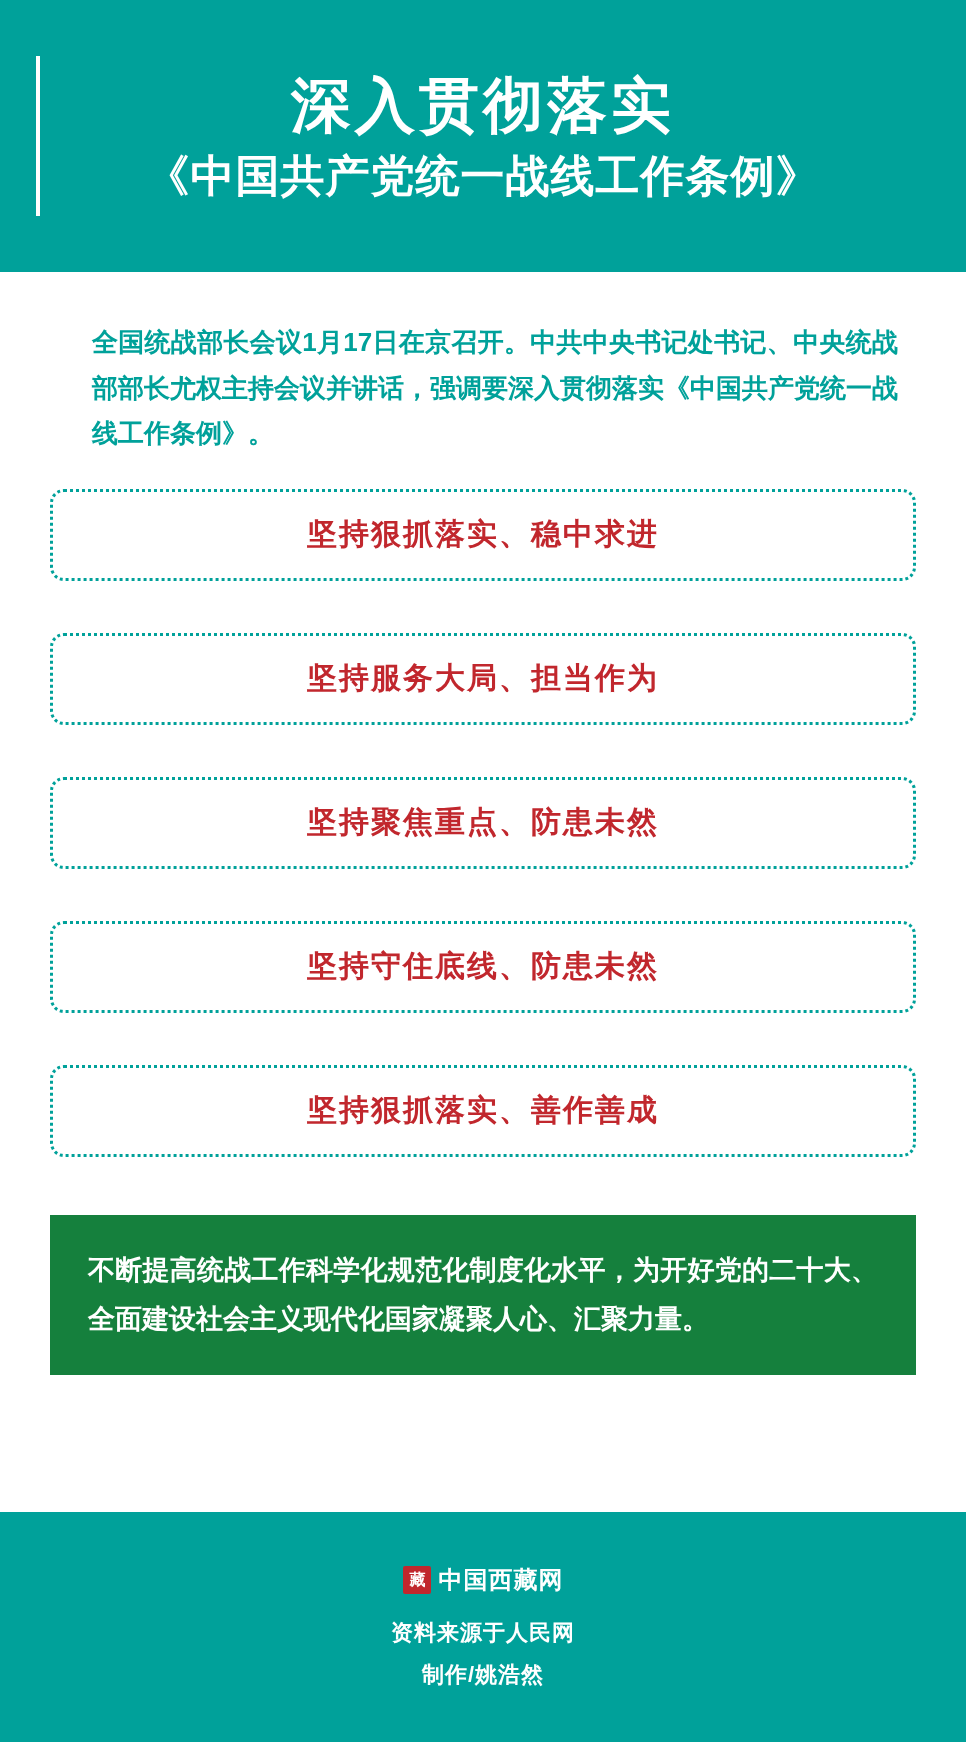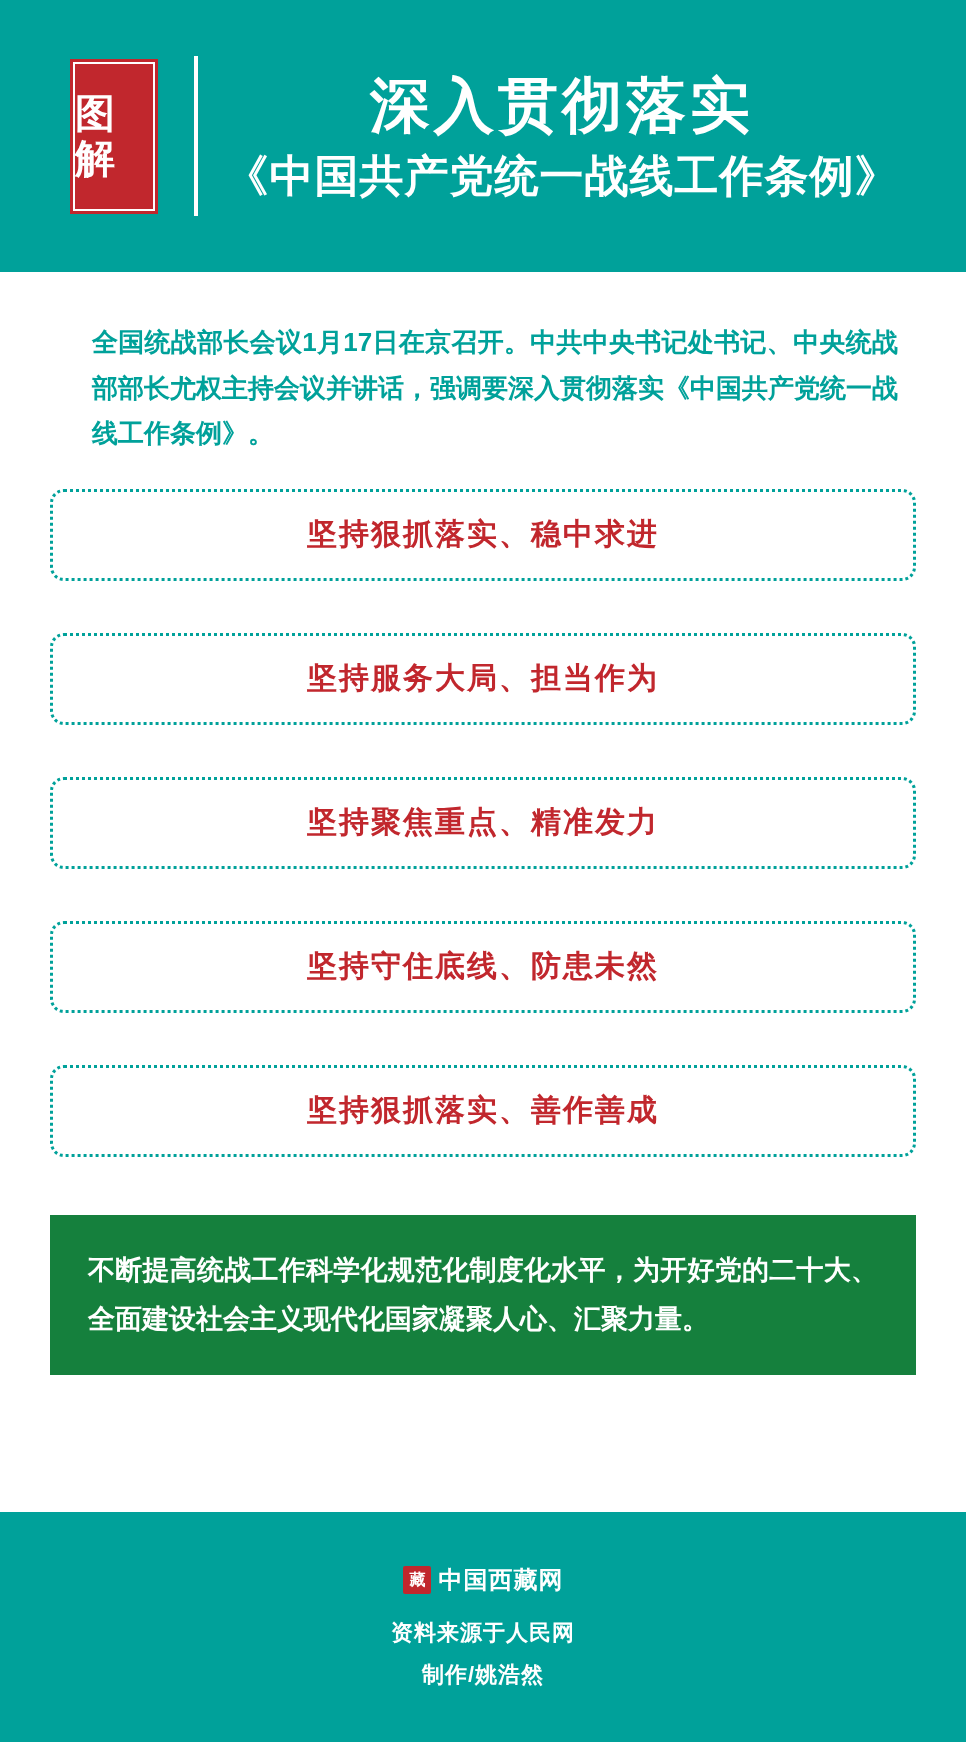--- a/index.html
+++ b/index.html
@@ -202,42 +202,39 @@
   .footer-line.last {
     margin-bottom: 0;
   }
 </style>
 </head>
 <body>
 
 <div class="poster">
 
   <div class="header">
-    <div class="badge">
-      <div class="badge-inner">图解</div>
-    </div>
     <div class="divider-bar"></div>
     <div class="title-block">
       <div class="title-main">深入贯彻落实</div>
       <div class="title-sub">《中国共产党统一战线工作条例》</div>
     </div>
   </div>
 
   <div class="content">
     <p class="intro">全国统战部长会议1月17日在京召开。中共中央书记处书记、中央统战部部长尤权主持会议并讲话，强调要深入贯彻落实《中国共产党统一战线工作条例》。</p>
 
     <div class="boxes">
       <div class="point-box">
         <span class="point-text">坚持狠抓落实、稳中求进</span>
       </div>
       <div class="point-box">
         <span class="point-text">坚持服务大局、担当作为</span>
       </div>
       <div class="point-box">
-        <span class="point-text">坚持聚焦重点、精准发力</span>
+        <span class="point-text">坚持聚焦重点、防患未然</span>
       </div>
       <div class="point-box">
         <span class="point-text">坚持守住底线、防患未然</span>
       </div>
       <div class="point-box">
         <span class="point-text">坚持狠抓落实、善作善成</span>
       </div>
     </div>
 
     <div class="conclusion">

